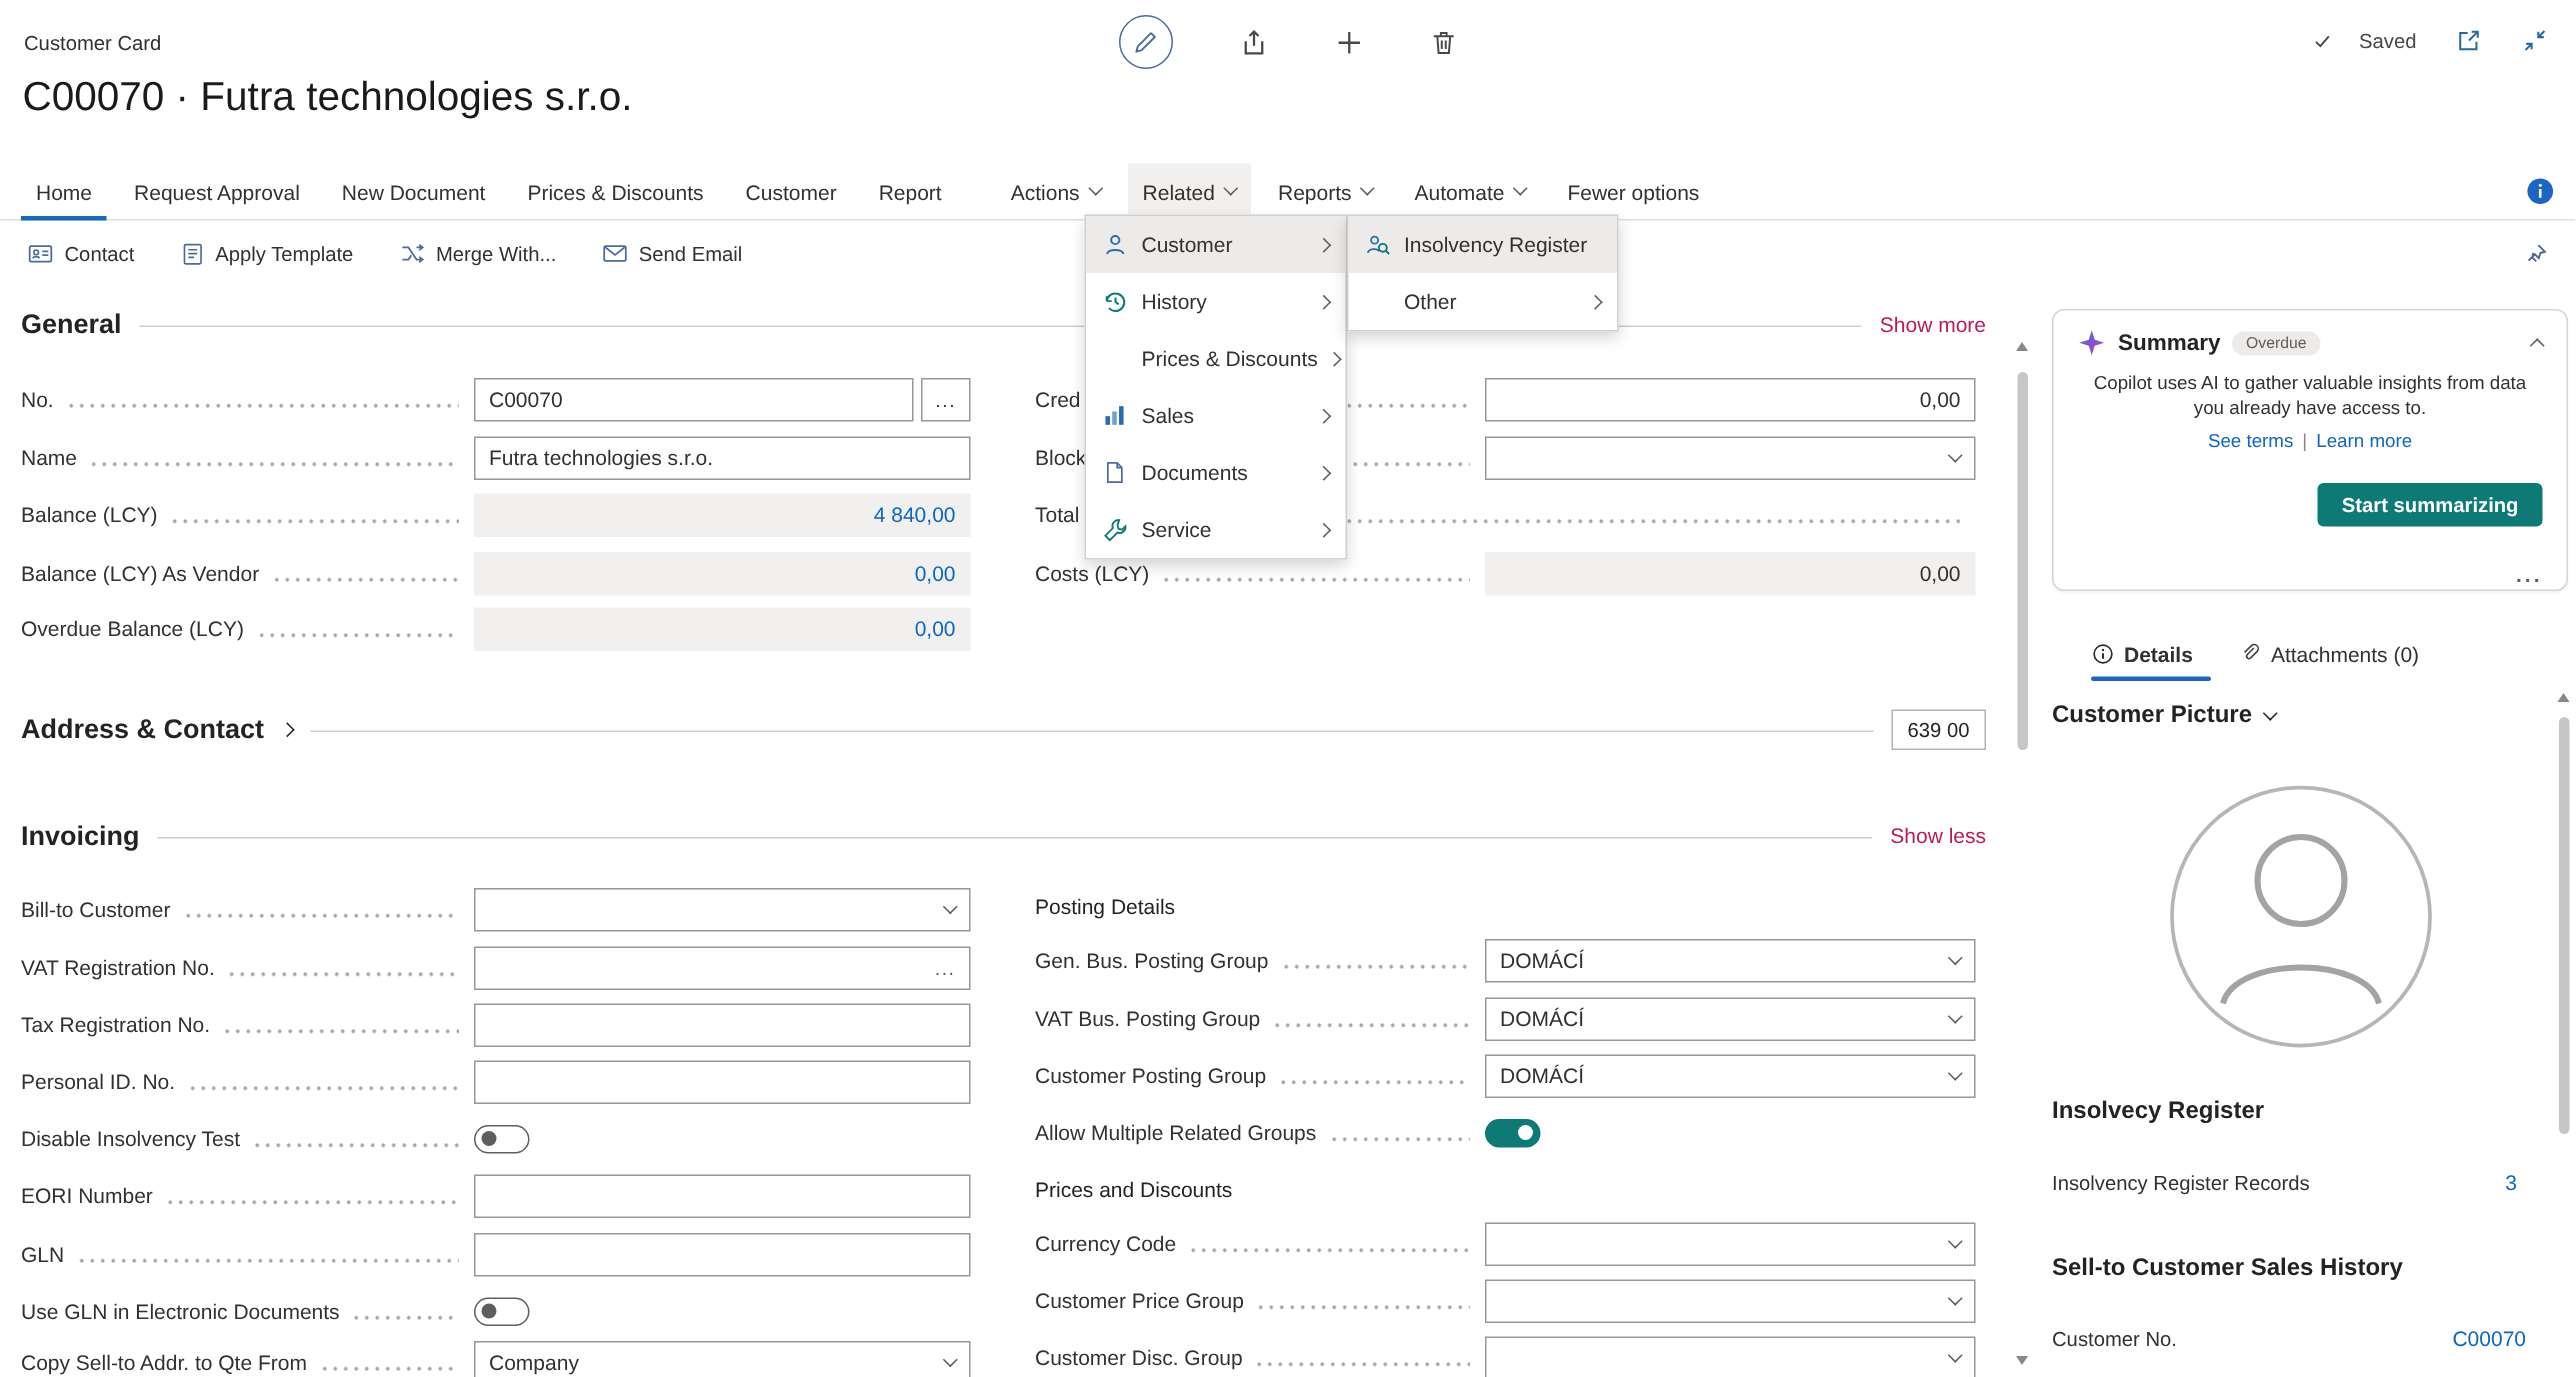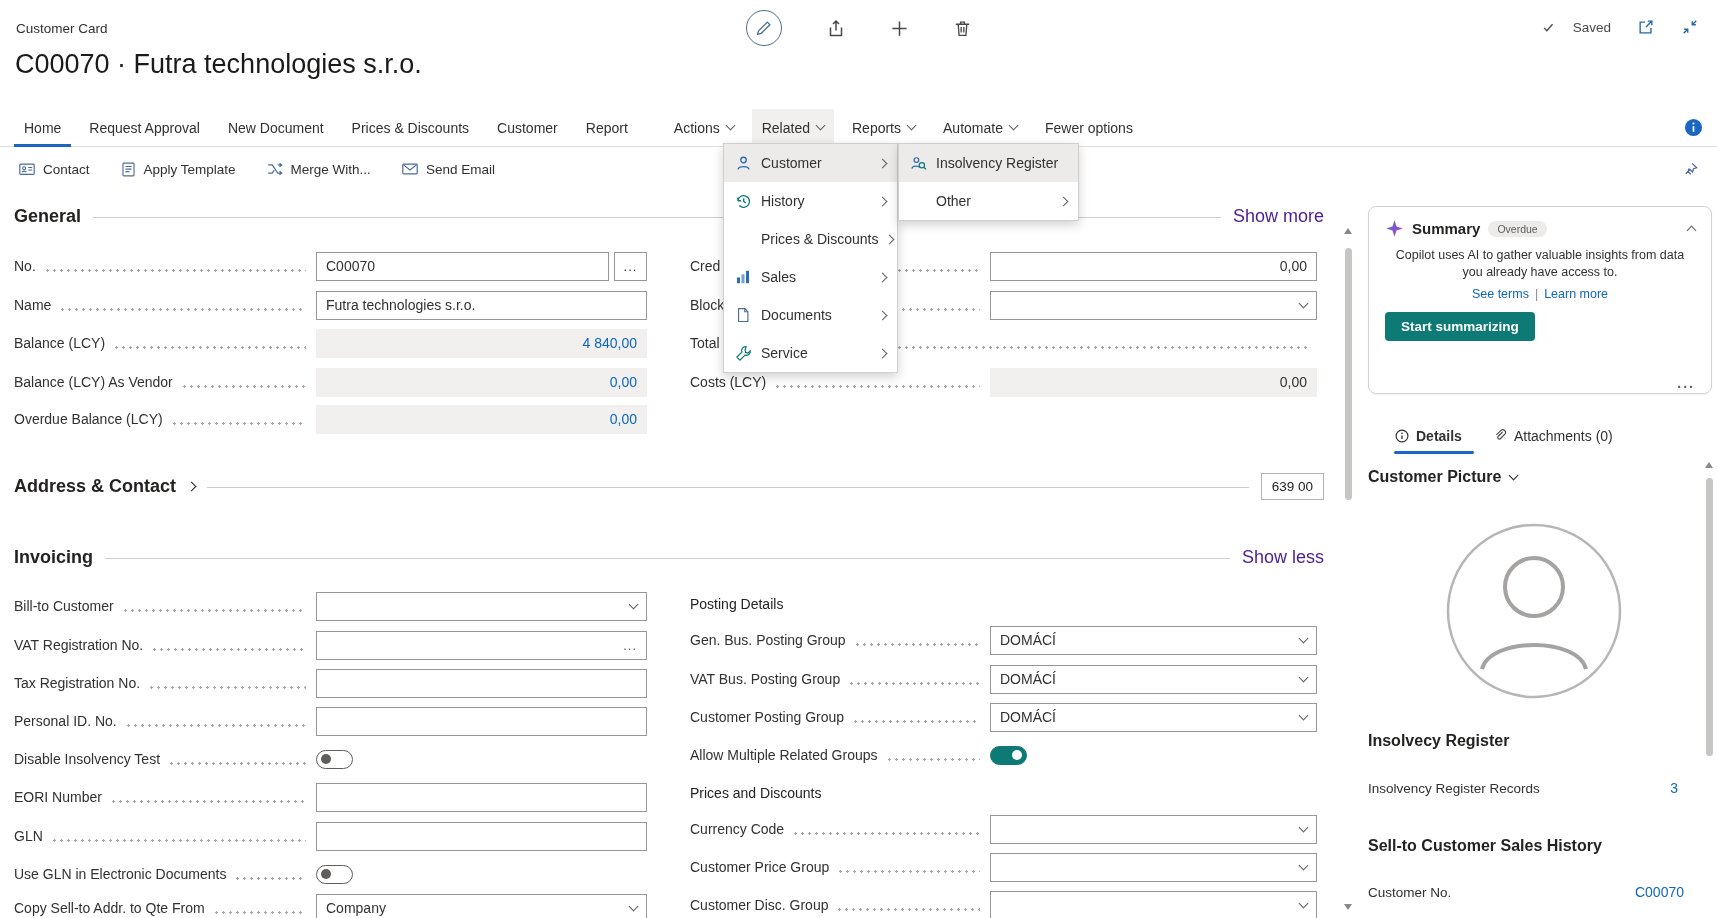--- a/index.html
+++ b/index.html
@@ -42,21 +42,21 @@
   .assist{width:33px;height:29px;border:1px solid #999795;display:flex;align-items:center;justify-content:center;font-size:13px;color:#323130;letter-spacing:1px;flex:0 0 auto;cursor:pointer}
   .assist-in{color:#5f5e5c;letter-spacing:1px;font-size:13px;cursor:pointer}
   .tgl{width:37px;height:19px;border:1px solid #5f5e5c;border-radius:10px;position:relative;background:#fff;flex:0 0 auto;cursor:pointer}
   .tgl::after{content:"";position:absolute;top:3.5px;left:4px;width:10px;height:10px;border-radius:50%;background:#5f5e5c}
   .tgl.on{background:#0d7a76;border-color:#0d7a76}
   .tgl.on::after{left:auto;right:4px;background:#fff}
   
   .sec-head{position:absolute;display:flex;align-items:center;gap:12px;height:28px}
   .sec-title{font-size:18px;font-weight:bold;color:#242322;white-space:nowrap;cursor:pointer}
   .sec-line{flex:1;border-top:1px solid #cfcdcb;margin-top:2px}
-  .sec-link{font-size:18px;color:#4c1d95;white-space:nowrap;cursor:pointer}
+  .sec-link{font-size:14px;color:#be185d;white-space:nowrap;cursor:pointer}
   .badge{border:1px solid #b5b3b1;height:27px;display:flex;align-items:center;padding:0 10px;font-size:13.5px;background:#fff;color:#242322}
   .subhead{position:absolute;font-size:14px;font-weight:normal;color:#242322;line-height:17px}
   
   .chev{display:inline-block;width:7px;height:7px;border-right:1.5px solid #5f5e5c;border-bottom:1.5px solid #5f5e5c;flex:0 0 auto}
   .chev.down{transform:rotate(45deg);margin-top:-4px}
   .chev.right{transform:rotate(-45deg)}
   .chev.up{transform:rotate(-135deg);margin-top:4px}
   .chev.dark{border-color:#242322}
   .tri{position:absolute;width:0;height:0;border-left:4.5px solid transparent;border-right:4.5px solid transparent}
   .tri.up{border-bottom:6px solid #8a8886}
@@ -70,21 +70,21 @@
   .mlabel{flex:1;white-space:nowrap}
   
   .panel{position:absolute;left:1368px;top:0;width:344px;height:918px}
   .card{position:absolute;left:0;top:206px;width:344px;height:188px;border:1px solid #d6d4d2;border-radius:8px;padding:12px 16px;box-shadow:0 1px 2px rgba(0,0,0,.05)}
   .card-head{display:flex;align-items:center;gap:8px}
   .card-title{font-size:15px;font-weight:bold;color:#242322}
   .pill{background:#edebe9;border-radius:9px;padding:2px 9px;font-size:10.5px;color:#5f5e5c}
   .card-body{margin-top:9px;font-size:12.5px;line-height:17px;text-align:center;color:#323130;padding:0 4px}
   .card-links{margin-top:6px;text-align:center;font-size:12.5px;display:flex;justify-content:center;gap:6px}
   .card-links .lnk{color:#0d66c2;cursor:pointer}
-  .btnrow{margin-top:11px;display:flex;justify-content:flex-start}
+  .btnrow{margin-top:21px;display:flex;justify-content:flex-end}
   .teal-btn{background:#0d7a76;color:#fff;font-size:13.5px;font-weight:bold;padding:7px 16px;border:none;border-radius:4px;cursor:pointer;font-family:inherit}
   .card-more{position:absolute;right:16px;bottom:2px;font-weight:bold;letter-spacing:2px;color:#5f5e5c;cursor:pointer}
   .fb-tabs{position:absolute;left:26px;top:422px;display:flex;gap:30px;height:28px}
   .fb-tab{display:flex;align-items:center;gap:6px;font-size:14px;cursor:pointer}
   .fb-tab.active{font-weight:bold}
   .fb-underline{position:absolute;left:26px;top:451px;width:80px;height:3px;background:#1a66c2;border-radius:2px}
   .fb-sec-title{position:absolute;left:0;font-size:16px;font-weight:bold;color:#242322;display:flex;align-items:center;gap:9px;cursor:pointer}
   .fb-row{position:absolute;left:0;display:flex;justify-content:space-between;align-items:center;font-size:13.5px}
   .avatar{position:absolute;left:78px;top:523px}
 </style>

